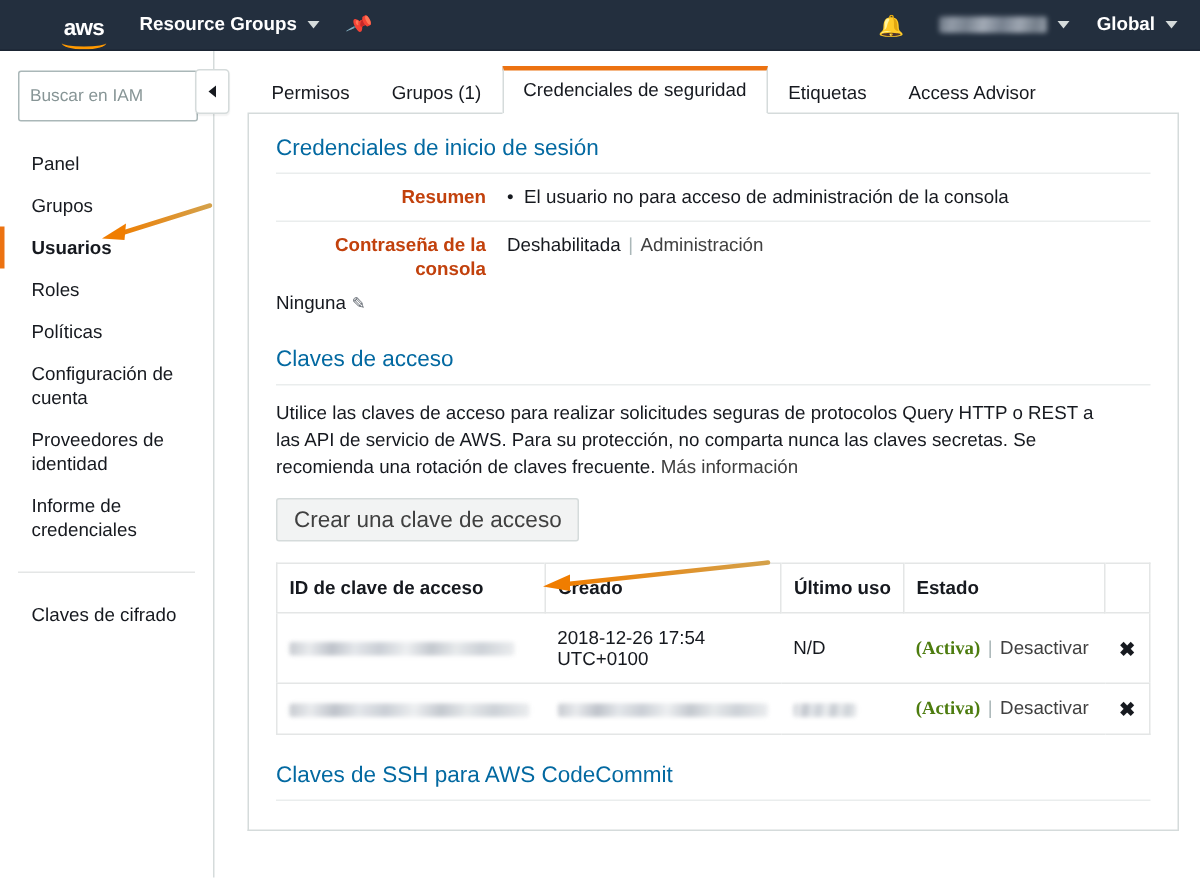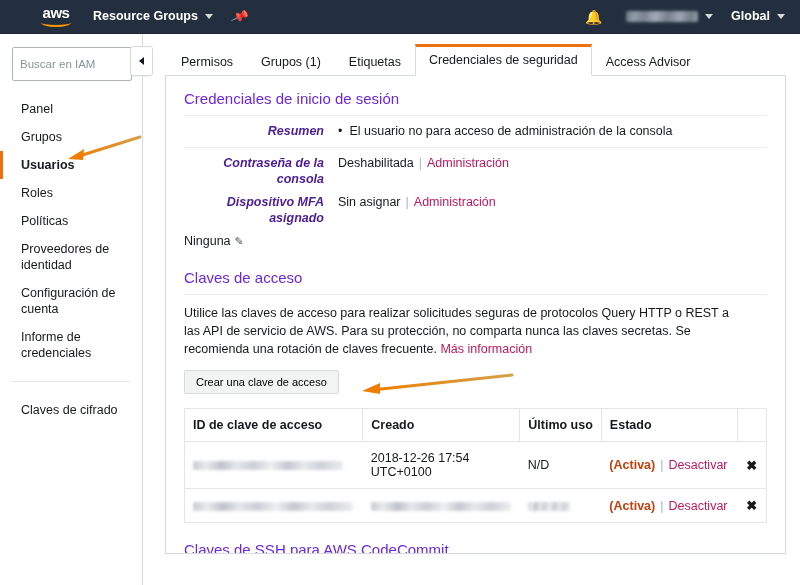--- a/index.html
+++ b/index.html
@@ -25,21 +25,21 @@
     align-items: center;
     position: relative;
     border-bottom: 1px solid #1b2533;
   }
   .nav-logo {
     width: 56px;
     margin-left: 28px;
     display: flex;
     flex-direction: column;
     align-items: center;
-    justify-content: center;
+    justify-content: flex-end;
     height: 33px;
   }
   .nav-logo .aws-word {
     color: #ffffff;
     font-size: 15px;
     font-weight: bold;
     letter-spacing: -0.5px;
     line-height: 13px;
   }
   .nav-logo .aws-smile {
@@ -221,73 +221,72 @@
     padding: 14px 18px 0 18px;
     height: 478px;
     box-sizing: border-box;
     overflow: hidden;
     background: #fff;
   }
 
   h2.section-title {
     font-size: 15px;
     font-weight: normal;
-    color: #6d28d9;
+    color: #0369a1;
     margin: 2px 0 0 0;
     padding-bottom: 8px;
     border-bottom: 1px solid #eaeded;
   }
   h2.section-title.tight { margin-top: 0; }
 
   
   .kv {
     display: flex;
     padding: 7px 0 0 0;
     font-size: 12.5px;
     align-items: flex-start;
   }
   .kv-label {
     width: 140px;
     flex: 0 0 140px;
     text-align: right;
     font-weight: bold;
-    color: #4c1d95;
+    color: #c2410c;
     padding-right: 14px;
     line-height: 16px;
-    font-style: italic;
   }
   .kv-value {
     color: #16191f;
     line-height: 16px;
     flex: 1;
   }
   .kv-value .bullet { margin-right: 7px; }
   .kv.with-rule { border-bottom: 1px solid #eaeded; padding-bottom: 8px; }
   a.link, .link {
-    color: #be185d;
+    color: #404040;
     text-decoration: none;
     cursor: pointer;
   }
   .sep-pipe { color: #aab7b8; padding: 0 5px; }
   .pencil { color: #545b64; font-size: 11px; margin-left: 4px; cursor: pointer; }
 
   .para {
     font-size: 12.5px;
     line-height: 18px;
     color: #16191f;
     margin: 9px 0 0 0;
     max-width: 560px;
   }
 
   .btn {
     margin-top: 12px;
     display: inline-block;
     padding: 5px 11px;
-    font-size: 11px;
-    color: #000000;
+    font-size: 15px;
+    color: #404040;
     background: #f2f3f3;
     border: 1px solid #d5dbdb;
     border-radius: 2px;
     cursor: default;
     font-family: "Liberation Sans", sans-serif;
   }
 
   
   table.keys {
     width: 100%;
@@ -312,21 +311,21 @@
     border-bottom: 1px solid #e4e6e6;
     color: #16191f;
     vertical-align: middle;
   }
   table.keys tr:last-child td { border-bottom: none; }
   .col-id { width: 180px; }
   .col-created { width: 150px; }
   .col-last { width: 64px; }
   .col-state { width: 140px; margin-left: 20px; }
   .col-x { width: 28px; text-align: center; }
-  .active-txt { color: #c2410c; font-weight: bold; }
+  .active-txt { color: #4d7c0f; font-weight: bold; font-family: Liberation Serif, serif; }
   .x-btn {
     color: #16191f;
     font-weight: bold;
     font-size: 13px;
     cursor: pointer;
   }
 
   .blur-cell {
     display: inline-block;
     height: 9px;
@@ -395,24 +394,24 @@
       <li>
           <a class="nav-link active">Usuarios</a>
         </li>
       <li>
           <a class="nav-link">Roles</a>
         </li>
       <li>
           <a class="nav-link">Políticas</a>
         </li>
       <li>
+          <a class="nav-link">Configuración de cuenta</a>
+        </li>
+      <li>
           <a class="nav-link">Proveedores de identidad</a>
-        </li>
-      <li>
-          <a class="nav-link">Configuración de cuenta</a>
         </li>
       <li>
           <a class="nav-link">Informe de credenciales</a>
         </li>
     </ul>
 
     <div class="side-sep"></div>
 
     <ul class="nav-list">
       <li>
@@ -423,22 +422,22 @@
     <div class="collapse-handle">
       <span></span>
     </div>
   </div>
 
   <div class="main">
 
     <div class="tabs">
       <div class="tab">Permisos</div>
       <div class="tab">Grupos (1)</div>
+      <div class="tab active">Credenciales de seguridad</div>
       <div class="tab">Etiquetas</div>
-      <div class="tab active">Credenciales de seguridad</div>
       <div class="tab">Access Advisor</div>
     </div>
 
     <div class="content-box">
 
       
       <h2 class="section-title tight">Credenciales de inicio de sesión</h2>
 
       <div class="kv with-rule">
         <div class="kv-label">Resumen</div>
@@ -447,26 +446,20 @@
         </div>
       </div>
 
       <div class="kv">
         <div class="kv-label">Contraseña de la consola</div>
         <div class="kv-value">
           <span>Deshabilitada</span><span class="sep-pipe">|</span><a class="link">Administración</a>
         </div>
       </div>
 
-      <div class="kv">
-        <div class="kv-label">Dispositivo MFA asignado</div>
-        <div class="kv-value">
-          <span>Sin asignar</span><span class="sep-pipe">|</span><a class="link">Administración</a>
-        </div>
-      </div>
 
       <div class="kv">
         <div class="kv-value">
           <span>Ninguna</span><span class="pencil">✎</span>
         </div>
       </div>
 
       
       <div style="height:18px"></div>
       <h2 class="section-title">Claves de acceso</h2>

